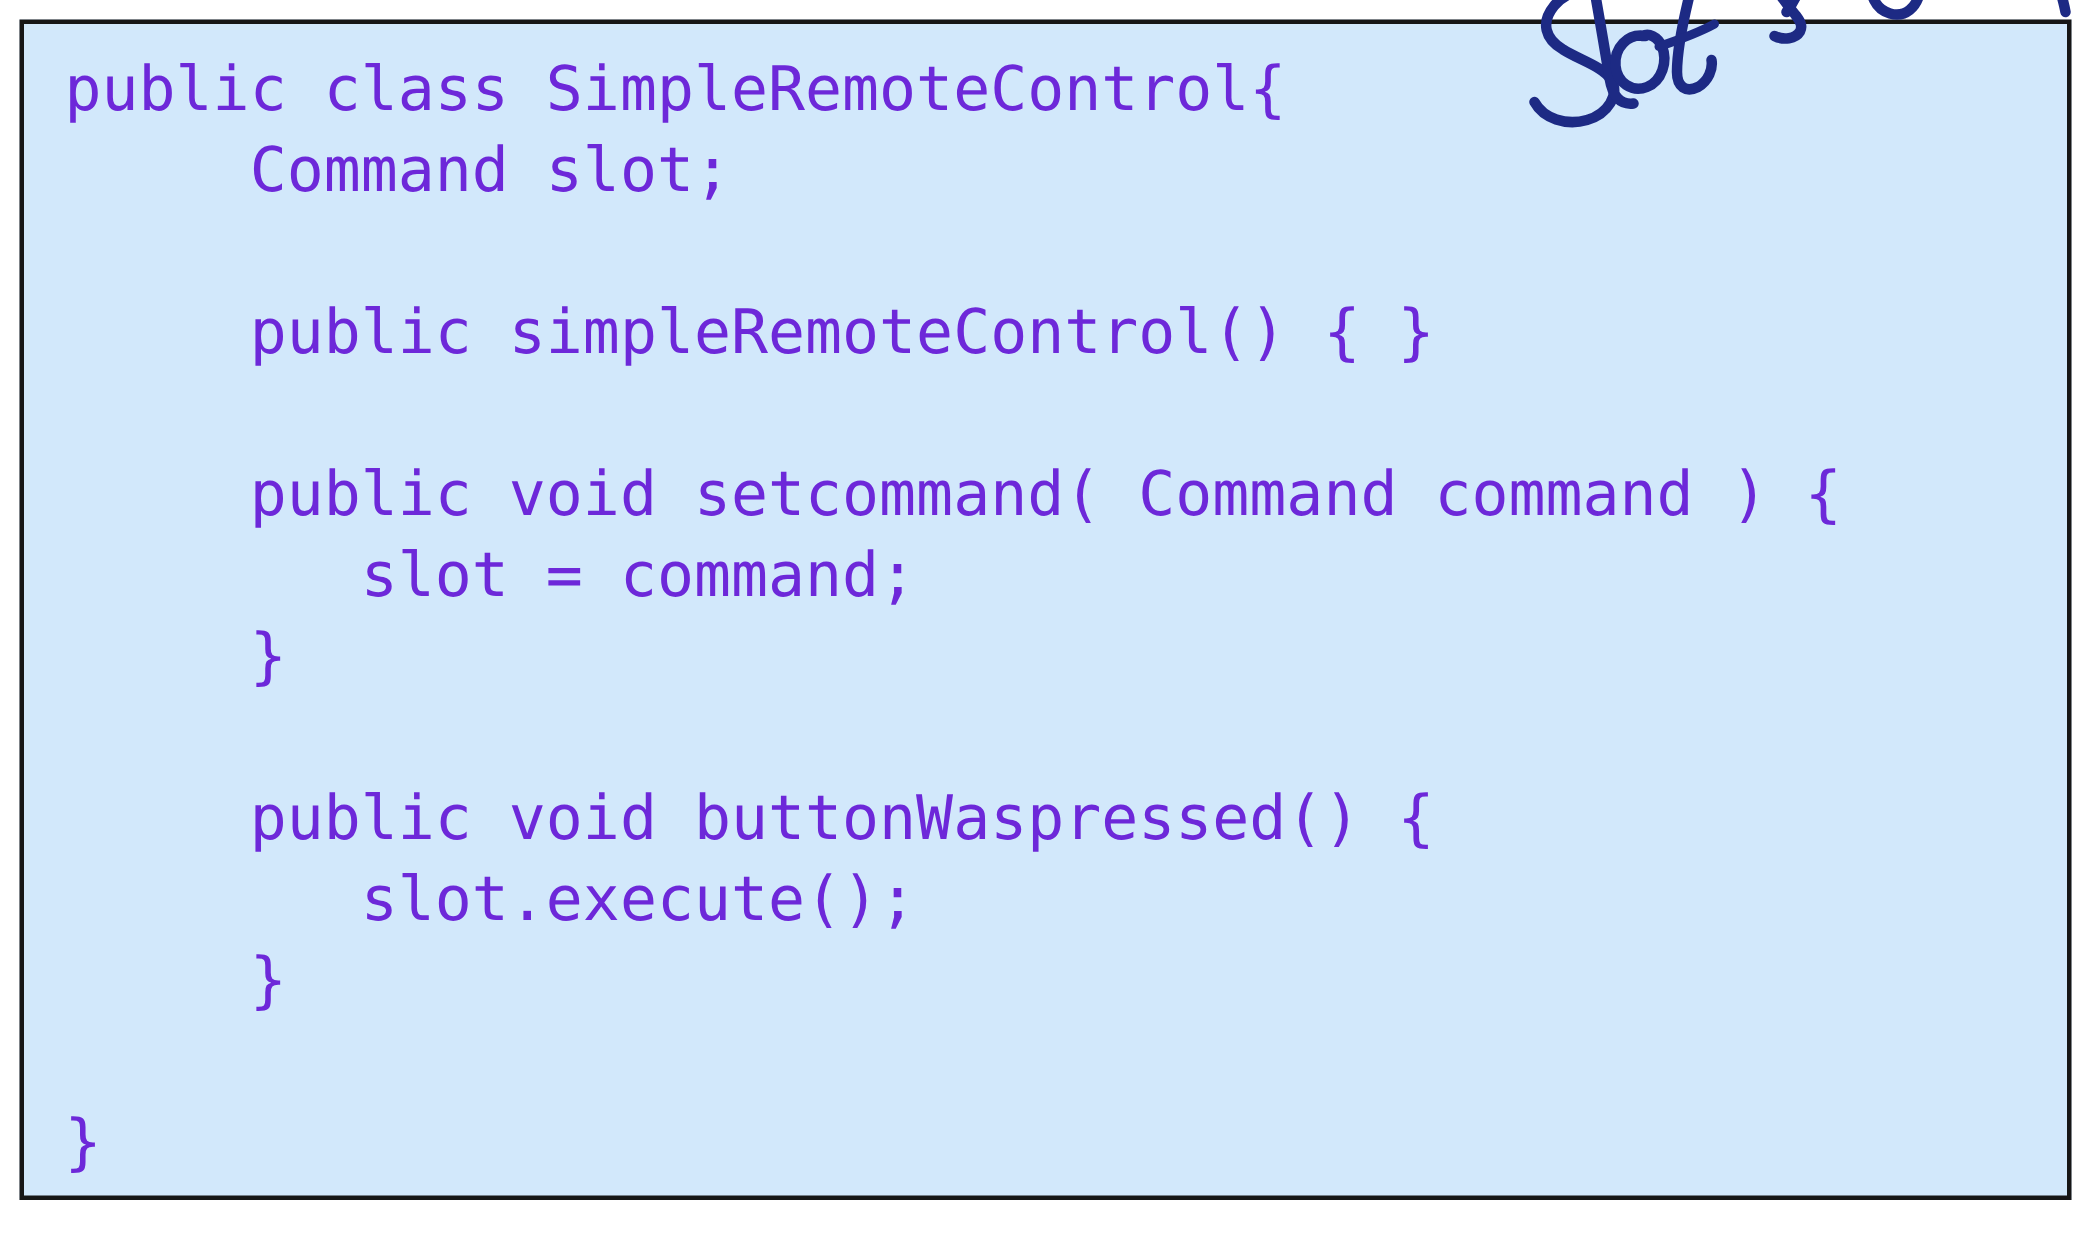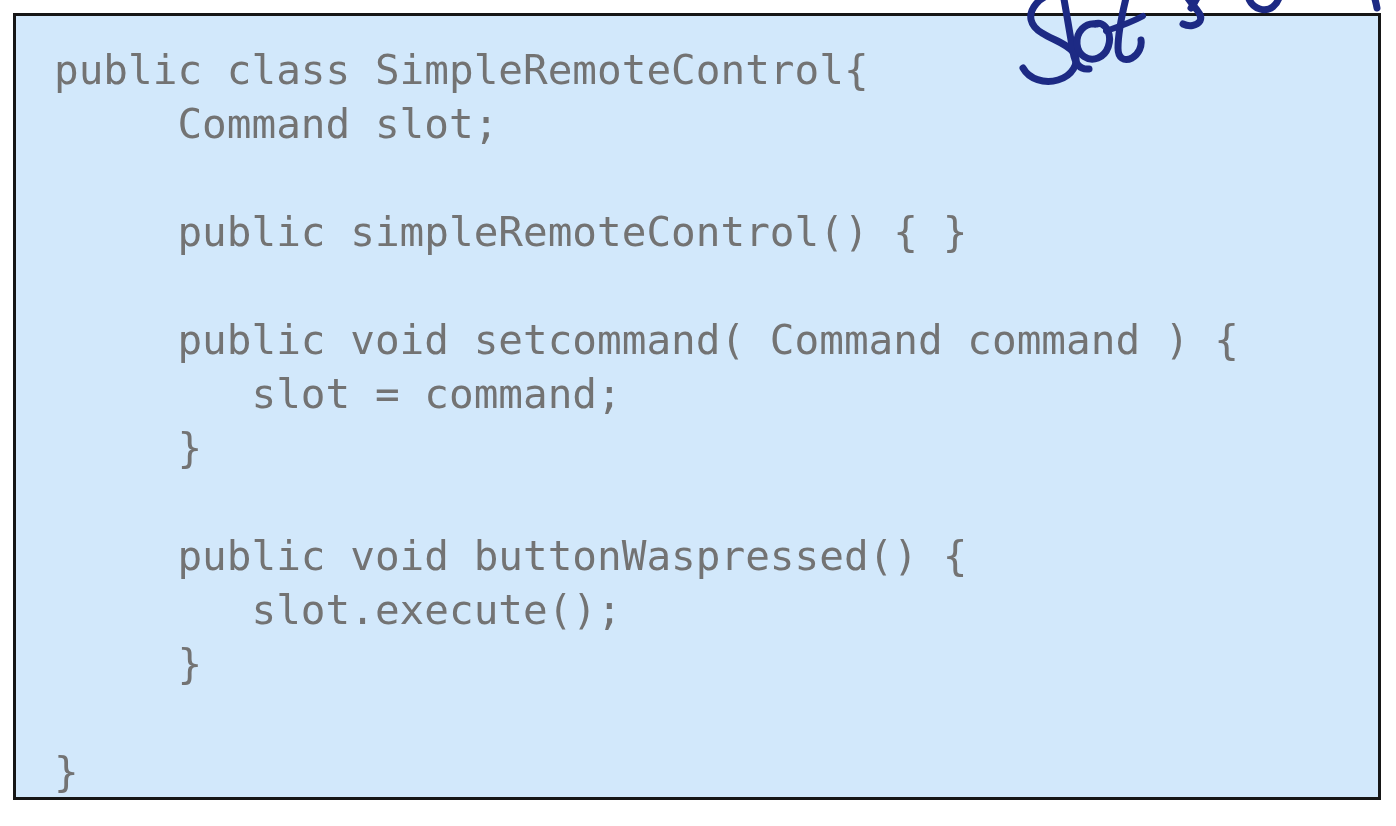--- a/index.html
+++ b/index.html
@@ -27,27 +27,27 @@
     box-sizing: border-box;
     background: #d2e8fb;
     border: 3px solid #161616;
     overflow: hidden;
   }
 
   #code-listing {
     position: absolute;
     left: 22px;
     top: 11px;
-    margin: 16px;
+    margin: 5px;
     padding: 0;
     font-family: "DejaVu Sans Mono", monospace;
     font-size: 41px;
     line-height: 54px;
     letter-spacing: 0px;
-    color: #737373;
+    color: #6d28d9;
     white-space: pre;
     font-weight: 400;
   }
   .code-line {
     display: block;
     height: 54px;
     white-space: pre;
   }
   .code-line.blank {
     height: 54px;

